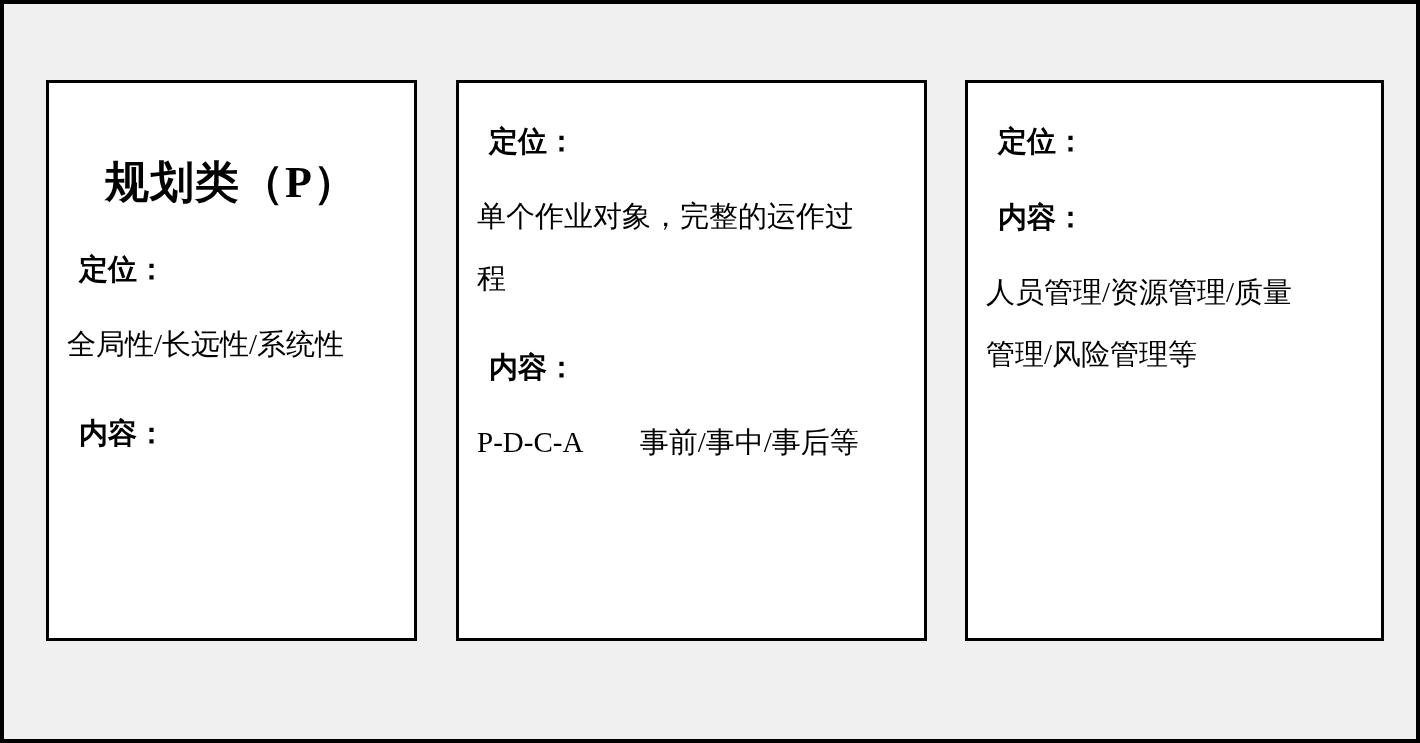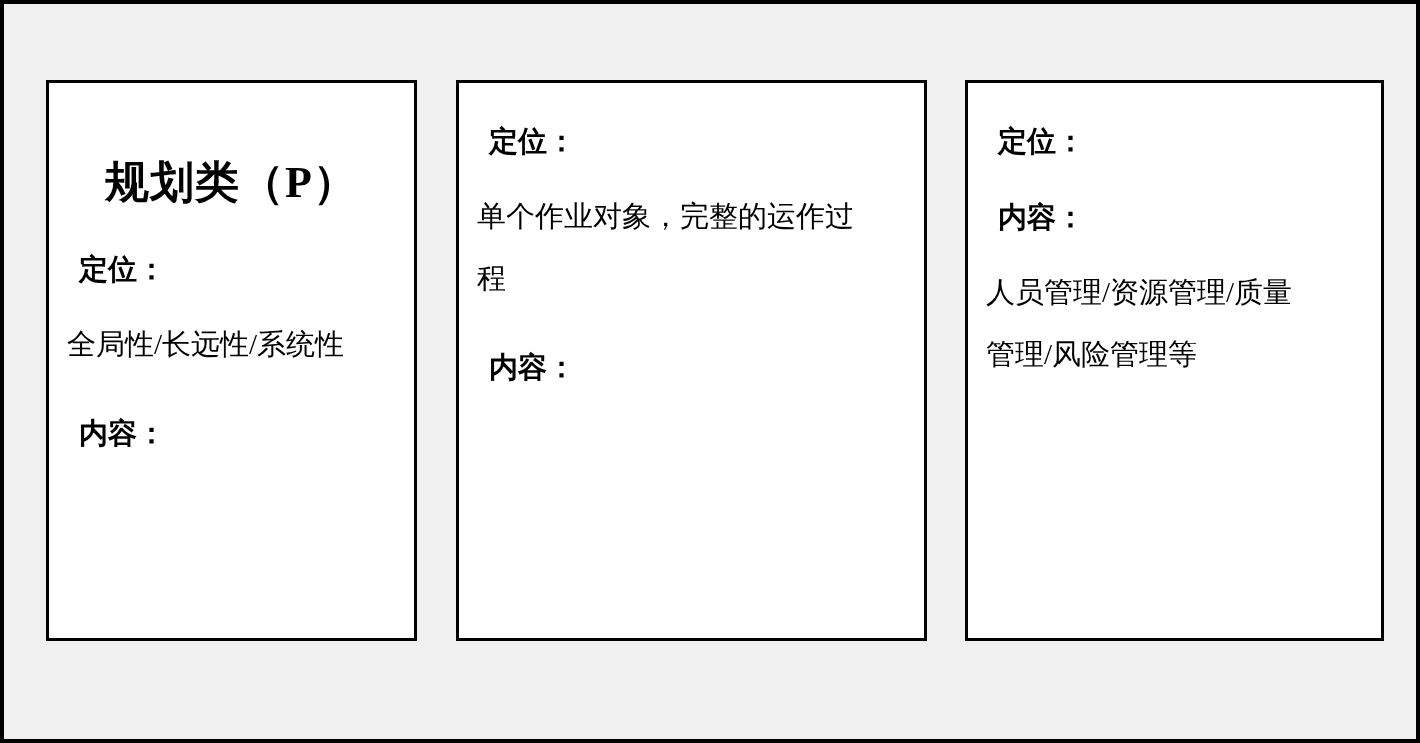--- a/index.html
+++ b/index.html
@@ -57,20 +57,21 @@
     <p class="label">定位：</p>
     <p class="text">全局性/长远性/系统性</p>
     <p class="label">内容：</p>
   </section>
 
   <section class="card card-2">
     <p class="label">定位：</p>
     <p class="text">单个作业对象，完整的运作过
 程</p>
     <p class="label">内容：</p>
+    <p class="text">P-D-C-A　　事前/事中/事后等</p>
   </section>
 
   <section class="card card-3">
     <p class="label">定位：</p>
     <p class="label">内容：</p>
     <p class="text">人员管理/资源管理/质量
 管理/风险管理等</p>
   </section>
 
 </div>

